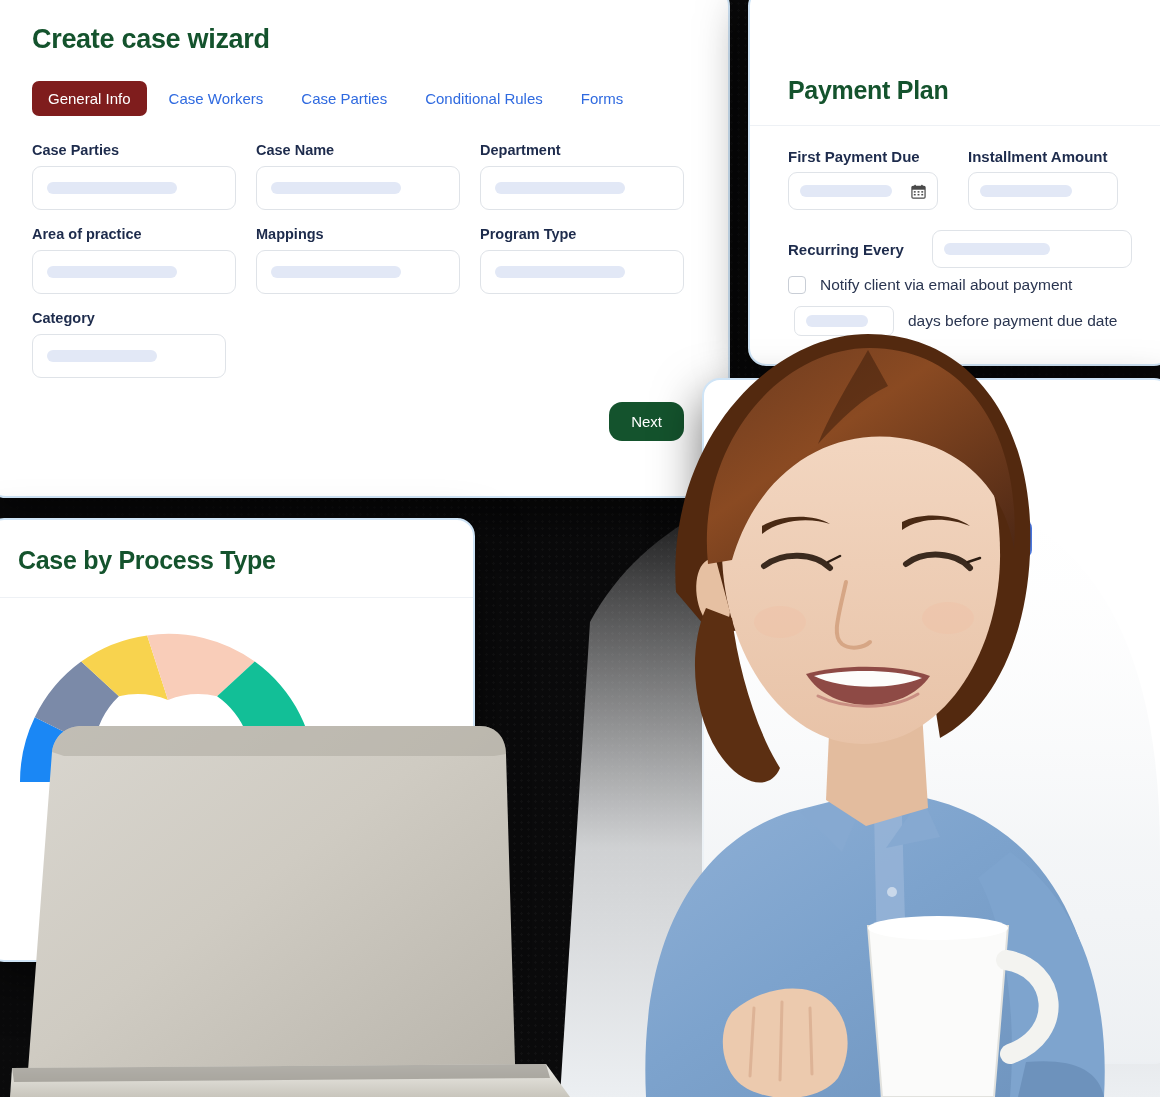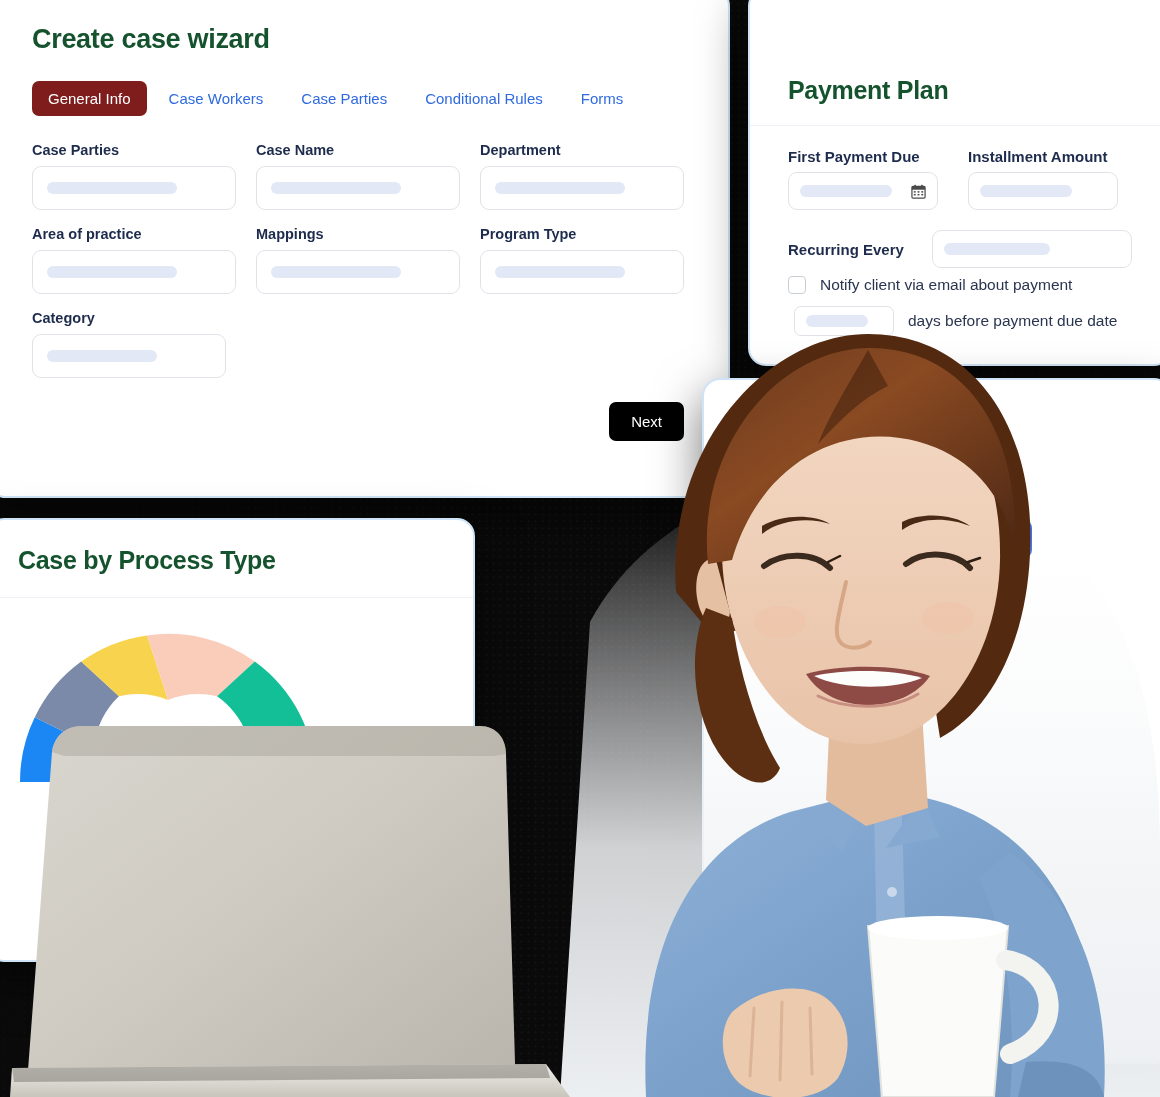--- a/index.html
+++ b/index.html
@@ -116,25 +116,25 @@
     border-radius: 7px;
     background: #e2e8f6;
   }
 
   .wizard-actions {
     padding: 24px 44px 0 44px;
     display: flex;
     justify-content: flex-end;
   }
   .btn-primary {
-    background: #000000;
+    background: #14532d;
     color: #ffffff;
     font-size: 15px;
     border: none;
-    border-radius: 7px;
+    border-radius: 13px;
     padding: 11px 22px;
     cursor: pointer;
     font-family: "Liberation Sans", sans-serif;
   }
 
   
   #payment {
     left: 748px;
     top: -12px;
     width: 424px;

